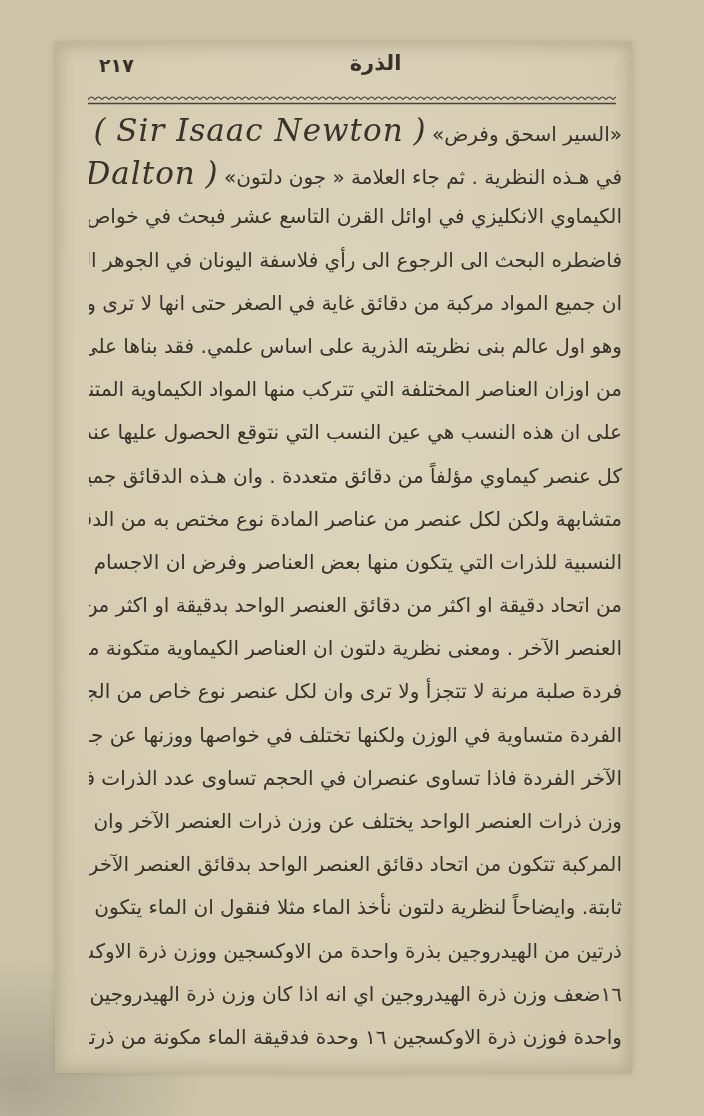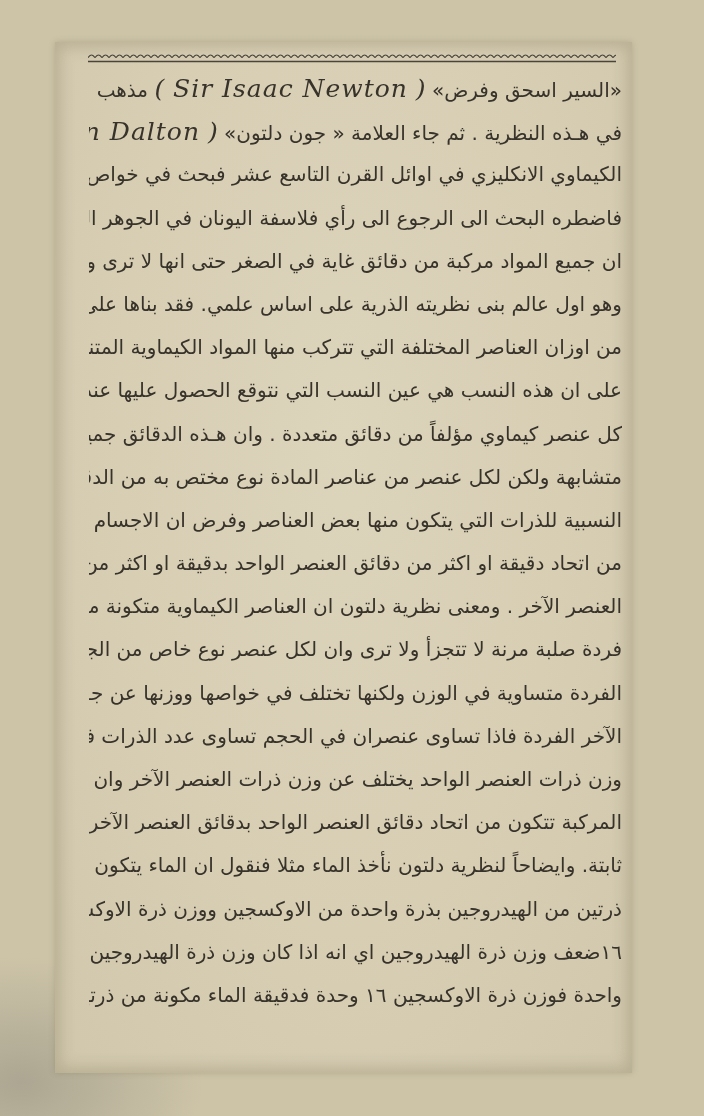--- a/index.html
+++ b/index.html
@@ -41,30 +41,34 @@
     line-height: 43.2px;
     height: 43.2px;
     text-align: justify;
     text-align-last: justify;
     white-space: nowrap;
     overflow: hidden;
   }
   .latin {
     font-family: "DejaVu Serif", serif;
     font-style: italic;
-    font-size: 25px;
+    font-size: 31px;
     letter-spacing: 1px;
   }
   .wave-rule { display: block; }
 </style>
 </head>
 <body>
 
 <div class="page">
 
+  <div class="header">
+    <div class="page-number">٢١٧</div>
+    <div class="running-title">الذرة</div>
+  </div>
 
   <div class="rule-wrap">
     <svg class="wave-rule" width="528" height="12" viewBox="0 0 528 12">
       <defs>
         <pattern id="wv" width="7" height="12" patternUnits="userSpaceOnUse">
           <path d="M0 6.8 Q 3.5 1.2 7 6.8" fill="none" stroke="#4a443a" stroke-width="1.2"></path>
         </pattern>
       </defs>
       <rect width="528" height="9" fill="url(#wv)"></rect>
       <line x1="0" y1="10.5" x2="528" y2="10.5" stroke="#4a443a" stroke-width="1.3"></line>

